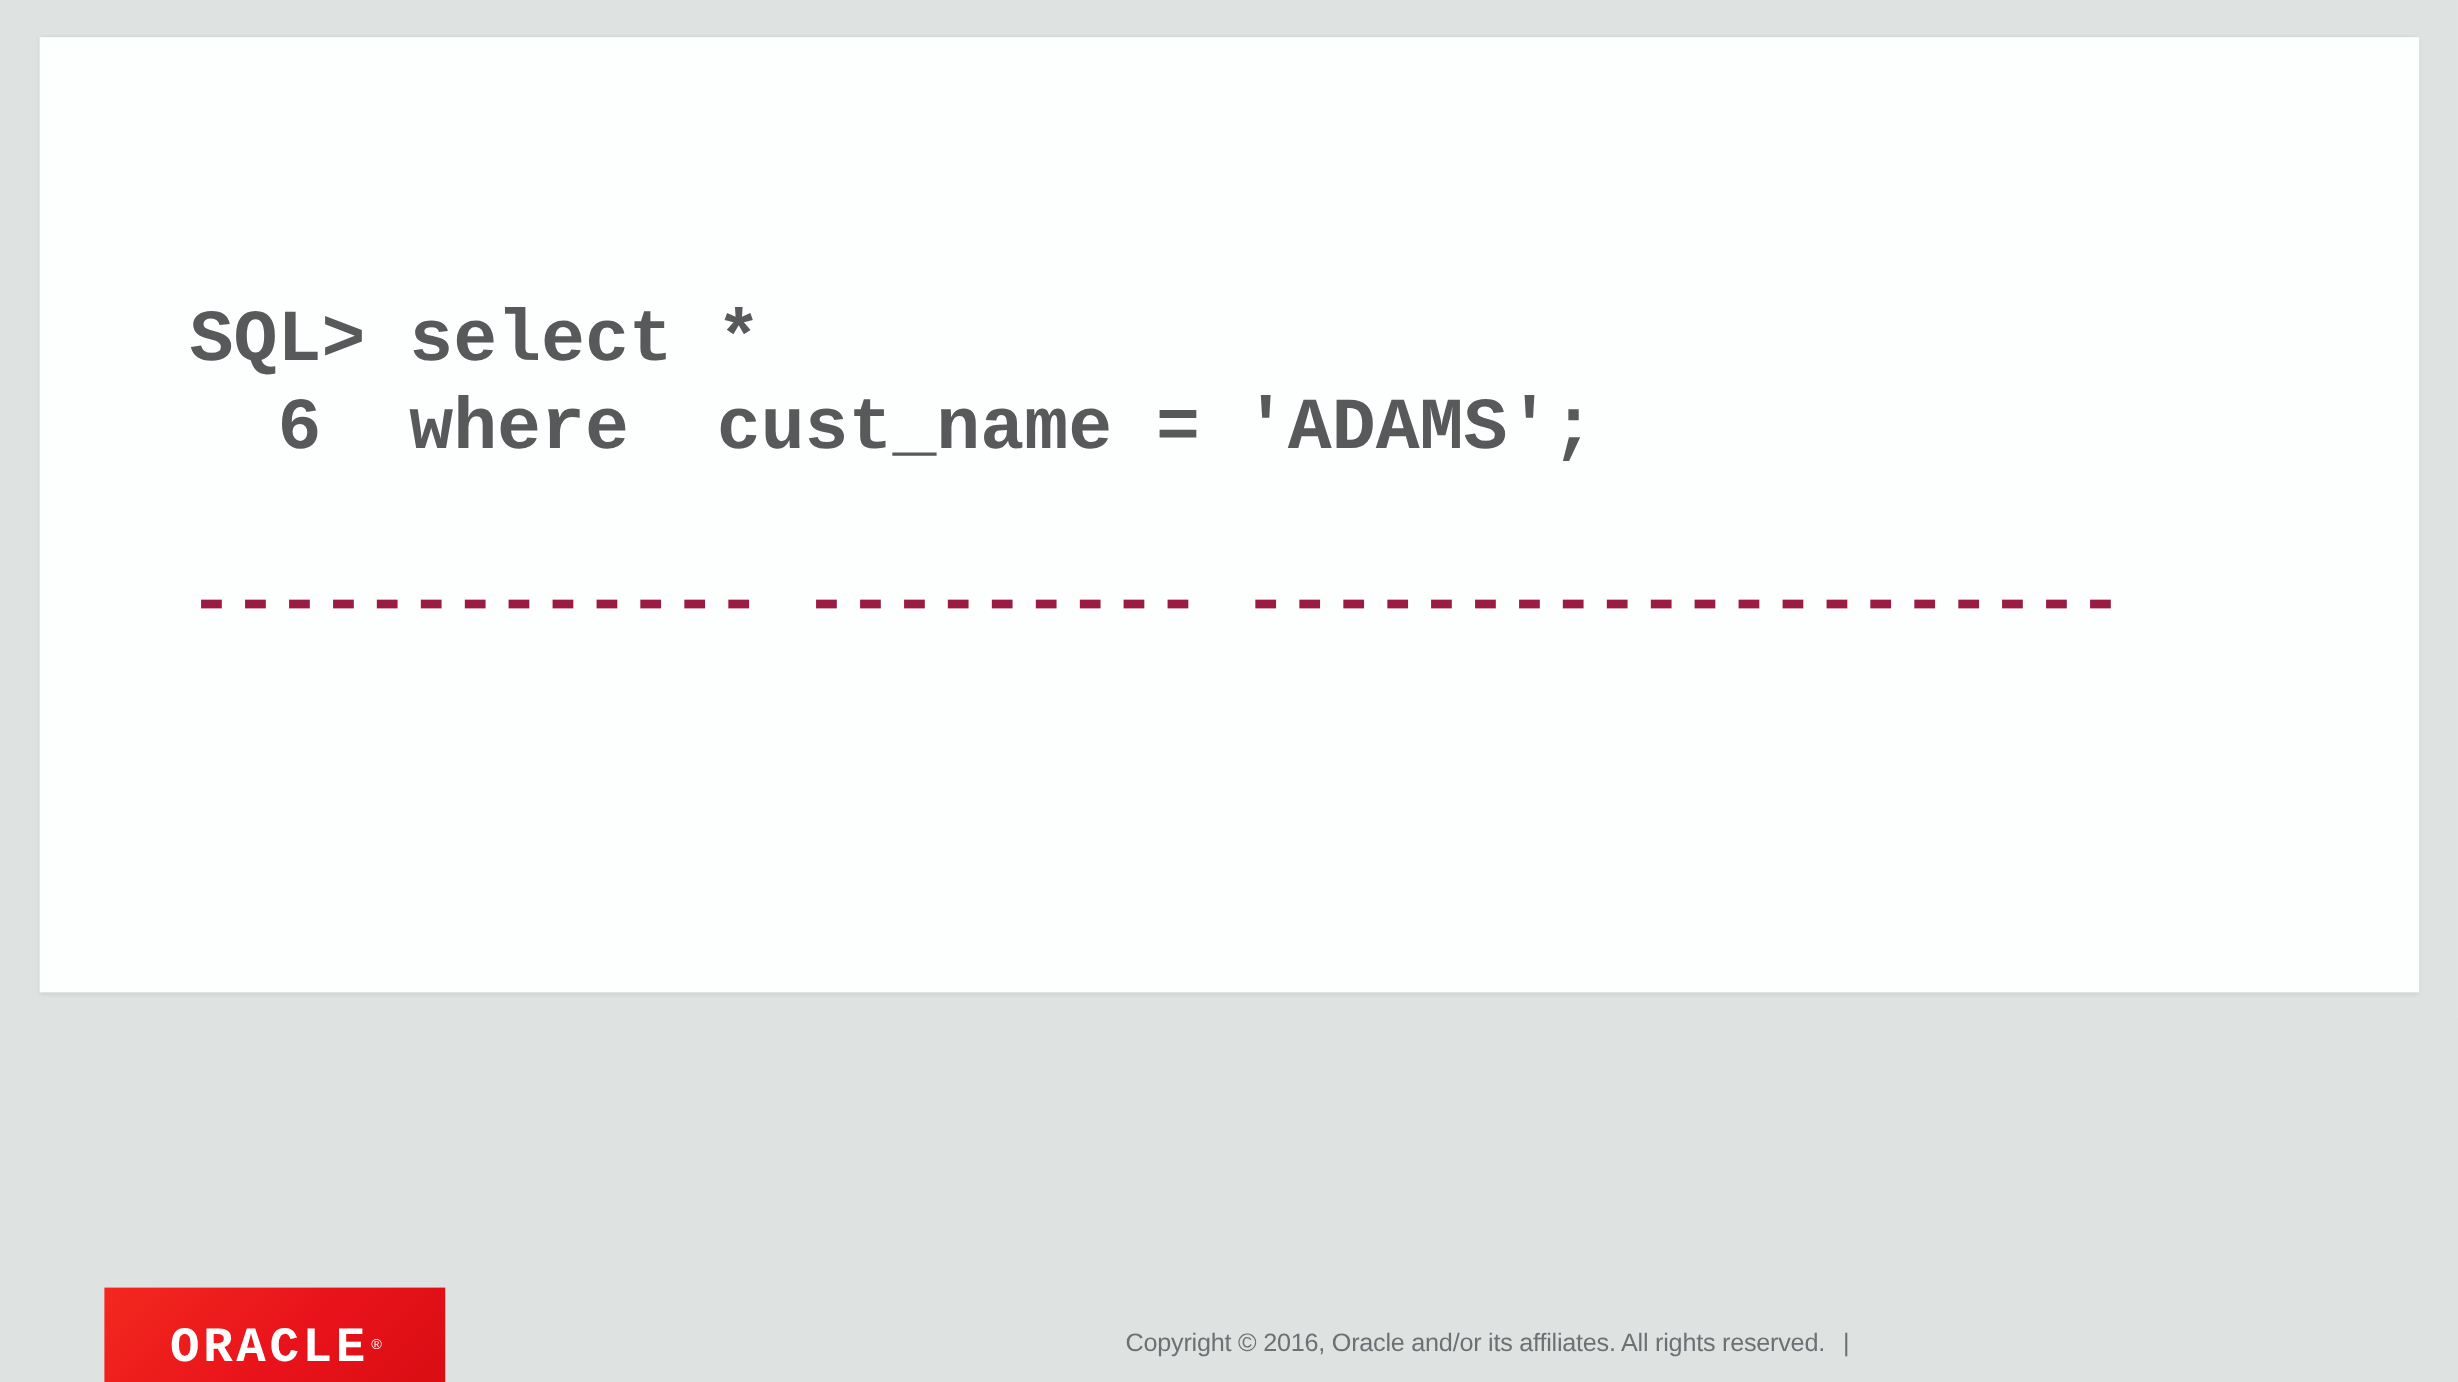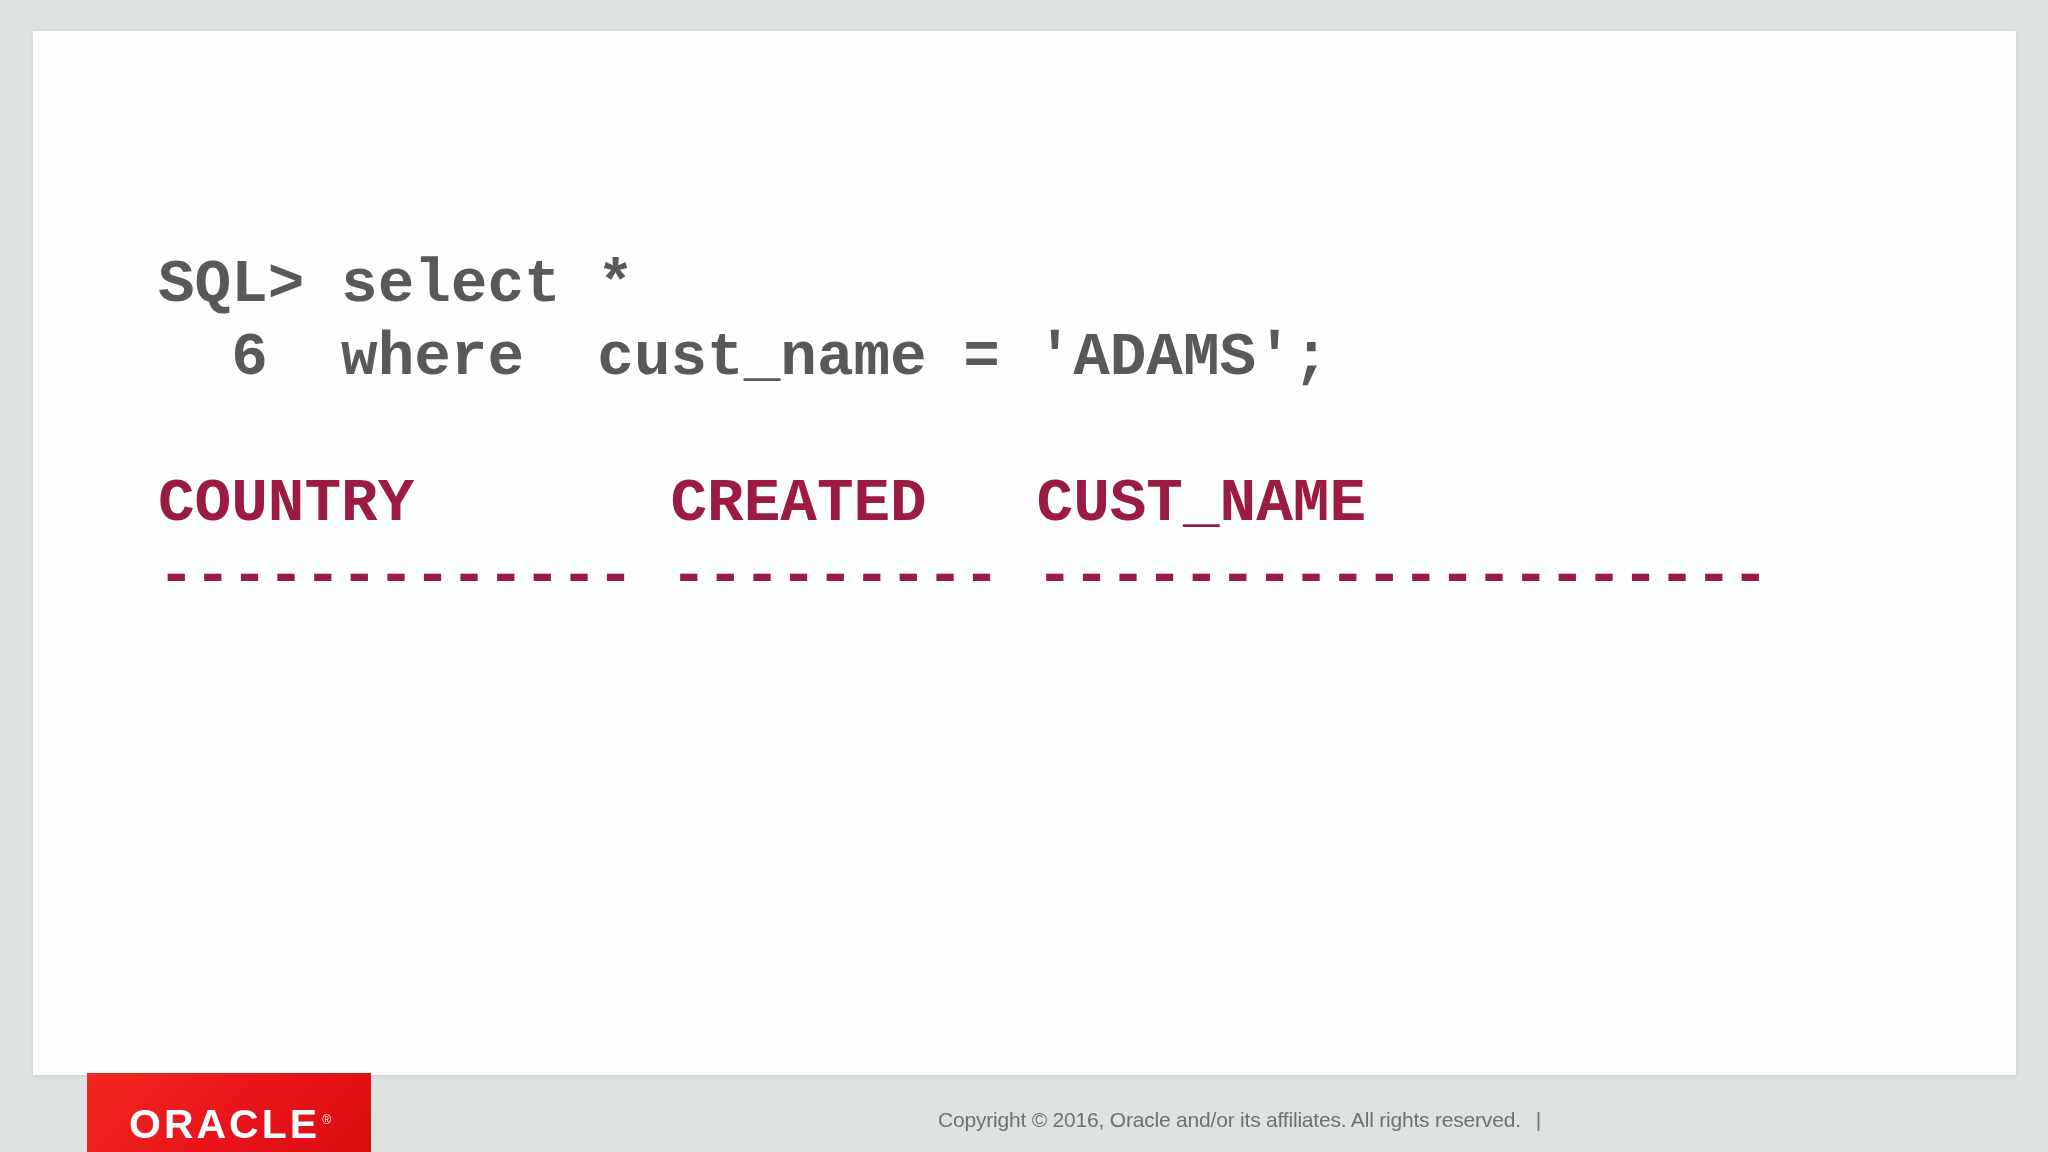--- a/index.html
+++ b/index.html
@@ -18,21 +18,21 @@
     height: 1152px;
     background: #dee2e1;
   }
 
   
   .slide {
     position: absolute;
     left: 33px;
     top: 31px;
     width: 1983px;
-    height: 1044px;
+    height: 796px;
     background: #fdfffe;
     box-shadow: 0 1px 4px rgba(0,0,0,0.10);
   }
 
   
   .terminal {
     position: absolute;
     left: 125px;   
     top: 217px;    
     font-family: "Liberation Mono", "DejaVu Sans Mono", monospace;
@@ -62,21 +62,21 @@
     width: 284px;
     height: 102px;   
     background: linear-gradient(135deg, #f3281f 0%, #e8121a 55%, #d70d12 100%);
     display: flex;
     align-items: center;
     justify-content: center;
   }
 
   .oracle-wordmark {
     color: #ffffff;
-    font-family: Liberation Sans, sans-serif;
+    font-family: Liberation Mono, monospace;
     font-weight: bold;
     font-size: 41px;
     letter-spacing: 3px;
     line-height: 1;
   }
 
   .registered-mark {
     color: #ffffff;
     font-size: 12px;
     vertical-align: top;
@@ -112,21 +112,20 @@
   <div class="slide">
 
     <div class="terminal">
 
       <div class="sql-block">
         <div class="term-line">SQL&gt; select *</div>
         <div class="term-line">  6  where  cust_name = 'ADAMS';</div>
       </div>
 
       <div class="result-block">
-        <div class="term-line">COUNTRY       CREATED   CUST_NAME</div>
         <div class="term-line">------------- --------- --------------------</div>
       </div>
 
     </div>
 
   </div>
 
   <div class="oracle-logo">
     <span class="oracle-wordmark">ORACLE</span>
       <span class="registered-mark">®</span>

